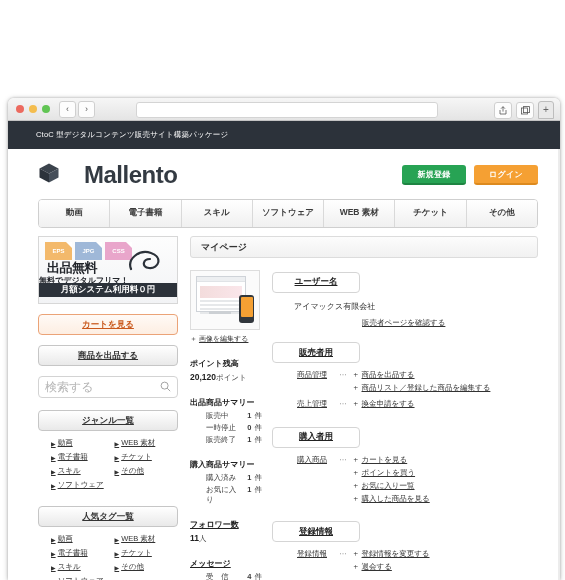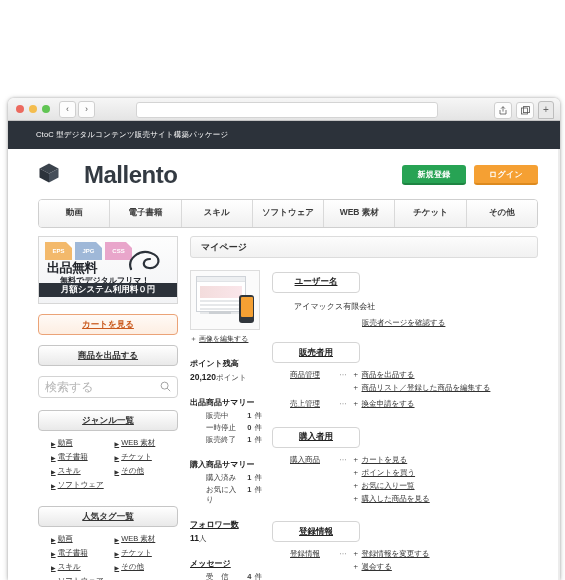--- a/index.html
+++ b/index.html
@@ -96,21 +96,21 @@
     background:linear-gradient(#fdfdfd,#f2f3f5);
   }
   .bn-files { position:absolute; top:5px; left:6px; display:flex; gap:3px; }
   .bn-file { width:27px; height:18px; position:relative; display:flex; align-items:center; justify-content:center;
              font-size:6px; color:#fff; font-weight:bold; }
   .bn-file.eps { background:#f3b96b; }
   .bn-file.jpg { background:#9fb8d8; }
   .bn-file.css { background:#e9a6cb; }
   .bn-file:after { content:""; position:absolute; top:0; right:0; border-top:6px solid #fff; border-left:6px solid transparent; }
   .bn-title { position:absolute; top:22px; left:8px; font-size:13px; font-weight:bold; color:#22252b; letter-spacing:-0.5px; }
-  .bn-sub { position:absolute; top:38px; left:21px; font-size:8px; font-weight:bold; color:#22252b; }
+  .bn-sub { position:absolute; top:38px; left:0; font-size:8px; font-weight:bold; color:#22252b; }
   .bn-bar { position:absolute; bottom:6px; left:0; right:0; height:14px; background:#2c323a;
             display:flex; align-items:center; justify-content:center; color:#fff; font-size:8.5px; font-weight:bold; }
   .bn-swirl { position:absolute; right:4px; top:4px; }
 
   .side-btn {
     margin-top:10px; height:19px; border-radius:4px; display:flex; align-items:center; justify-content:center;
     font-size:8.5px; font-weight:bold; text-decoration:underline;
   }
   .side-btn.cart { border:1px solid #eba377; background:linear-gradient(#fffaf6,#fdeee2); color:#c9581c; }
   .side-btn.sell { border:1px solid #c6c6c6; background:linear-gradient(#ffffff,#e9e9e9); color:#333; }
@@ -174,21 +174,21 @@
     min-width:66px; height:19px; padding:0 10px;
     border:1px solid #d5d5d5; border-radius:4px; background:#fff;
     font-size:8.5px; font-weight:bold; color:#222; text-decoration:underline;
   }
   .user-name { margin-top:8px; padding-left:22px; font-size:8px; color:#333; }
   .verify-link { margin-top:6px; padding-left:90px; font-size:7.5px; color:#333; text-decoration:underline; }
 
   .section { margin-top:13px; }
   .sec-rows { margin-top:7px; padding-left:18px; }
   .sec-row { display:flex; align-items:flex-start; margin-bottom:3px; }
-  .sec-label { width:44px; font-size:7.5px; color:#333; text-decoration:underline; text-align:left; }
+  .sec-label { width:44px; font-size:7.5px; color:#333; text-decoration:underline; text-align:center; }
   .sec-dots { width:18px; text-align:center; font-size:7.5px; color:#888; }
   .sec-items { flex:1; }
   .sec-item { font-size:7.5px; color:#333; margin-bottom:3px; }
   .sec-item u { text-decoration:underline; }
   .plus { color:#333; margin-right:2px; }
 
   .right-edge { position:absolute; right:0; top:0; bottom:0; width:2px; background:#ececec; }
 </style>
 </head>
 <body>

